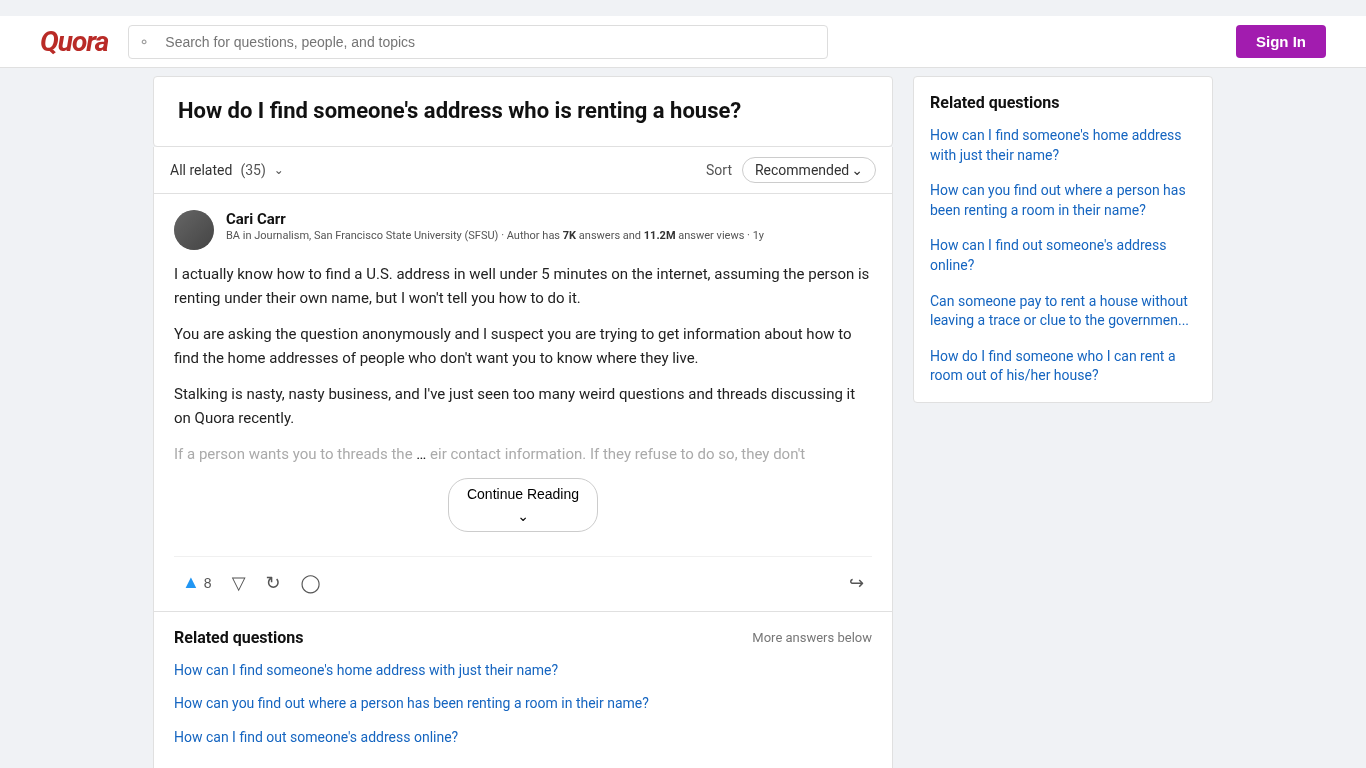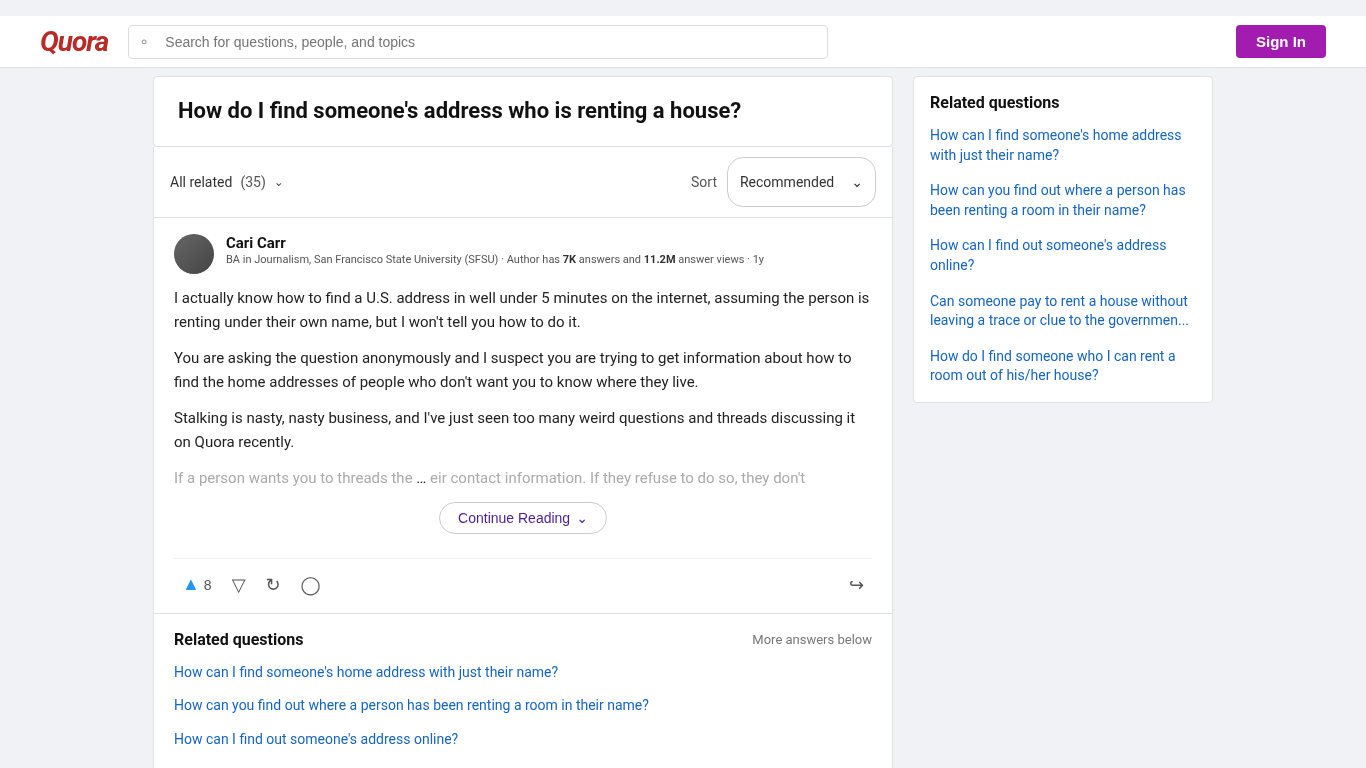--- a/index.html
+++ b/index.html
@@ -124,26 +124,26 @@
     .sort-area {
       display: flex;
       align-items: center;
       gap: 10px;
       font-size: 14px;
       color: #555;
     }
     .sort-dropdown {
       border: 1px solid #ccc;
       border-radius: 16px;
-      padding: 16px 12px;
+      padding: 4px 12px;
       font-size: 14px;
       color: #333;
       display: flex;
       align-items: center;
-      gap: 17px;
+      gap: 2px;
       cursor: pointer;
       background: #fff;
     }
 
     
     .answer-card {
       background: #fff;
       border: 1px solid #e0e0e0;
       border-top: none;
       padding: 16px 20px 0 20px;
@@ -198,25 +198,26 @@
       color: #aaa;
     }
     .continue-btn {
       display: block;
       margin: 0 auto 12px;
       background: #fff;
       border: 1px solid #ccc;
       border-radius: 20px;
       padding: 7px 18px;
       font-size: 14px;
-      color: #4c1d95;
+      color: #000000;
       cursor: pointer;
       display: flex;
       align-items: center;
       gap: 6px;
+      flex-direction: column;
     }
 
     
     .action-bar {
       display: flex;
       align-items: center;
       padding: 10px 0 12px 0;
       gap: 4px;
       border-top: 1px solid #f0f0f0;
       margin-top: 4px;

